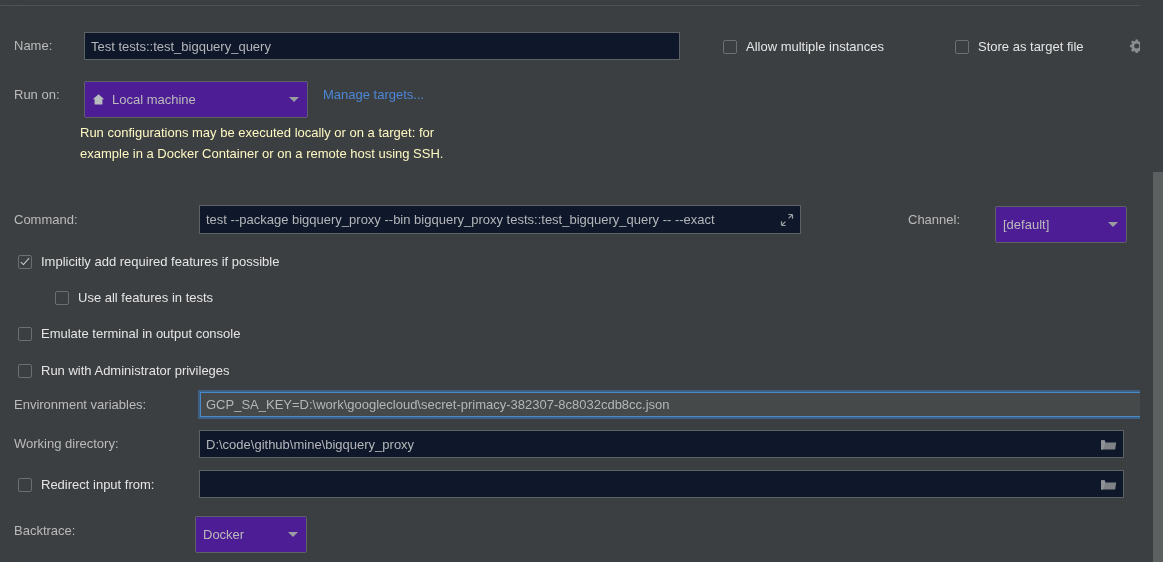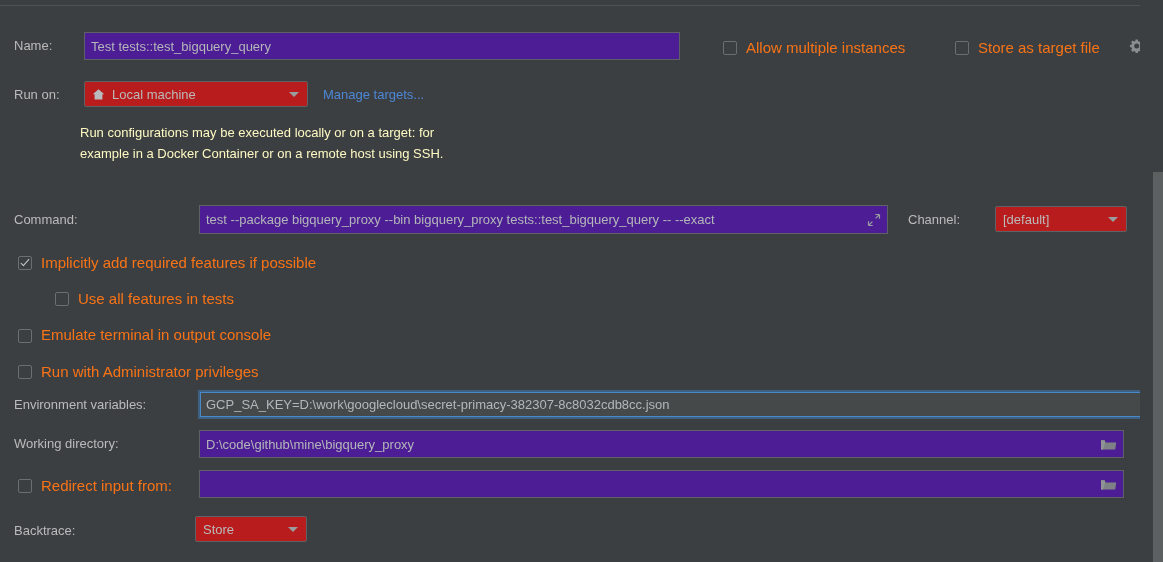--- a/index.html
+++ b/index.html
@@ -44,21 +44,21 @@
   .link {
     color: #4d87d6;
     font-size: 13px;
     cursor: pointer;
     white-space: nowrap;
   }
 
   
   .field {
     box-sizing: border-box;
-    background: #4c1d95;
+    background: #0f172a;
     border: 1px solid #5e6264;
     color: #b4b7b9;
     font-family: "Liberation Sans", sans-serif;
     font-size: 13px;
     display: flex;
     align-items: center;
     padding: 0 6px;
     height: 26px;
     overflow: hidden;
     white-space: nowrap;
@@ -82,24 +82,24 @@
     width: 1px;
     height: 15px;
     background: #d6d8da;
     vertical-align: middle;
     margin-left: 0px;
   }
 
   
   .combo {
     box-sizing: border-box;
-    background: #b91c1c;
+    background: #4c1d95;
     border: 1px solid #5e6264;
     border-radius: 2px;
-    height: 26px;
+    height: 37px;
     display: flex;
     align-items: center;
     padding: 0 4px 0 7px;
     color: #bbbbbb;
     font-size: 13px;
     cursor: default;
     white-space: nowrap;
   }
   .combo .combo-text {
     flex: 1 1 auto;
@@ -137,22 +137,22 @@
     position: absolute;
     left: 4px;
     top: 0px;
     width: 3px;
     height: 8px;
     border: solid #c9cccd;
     border-width: 0 1.6px 1.6px 0;
     transform: rotate(42deg);
   }
   .cbrow .cbl {
-    color: #f97316;
-    font-size: 15px;
+    color: #e5e5e5;
+    font-size: 13px;
   }
 
   
   .icon { flex: 0 0 auto; display:inline-flex; align-items:center; justify-content:center; }
   .folder-icon svg { display: block; }
   .gear-icon svg { display: block; }
   .home-icon svg { display: block; }
   .expand-icon svg { display: block; }
   .list-icon svg { display: block; }
 
@@ -217,21 +217,21 @@
     <span class="arrow-down"></span>
   </div>
 
   <div class="abs link" style="left:323px; top:87px;">Manage targets...</div>
 
   <div class="abs label muted" style="left:80px; top:125px;">Run configurations may be executed locally or on a target: for</div>
   <div class="abs label muted" style="left:80px; top:146px;">example in a Docker Container or on a remote host using SSH.</div>
 
   <div class="abs label" style="left:14px; top:212px;">Command:</div>
 
-  <div class="abs field" style="left:199px; top:205px; width:689px; height:29px;">
+  <div class="abs field" style="left:199px; top:205px; width:602px; height:29px;">
     <span class="value">test --package bigquery_proxy --bin bigquery_proxy tests::test_bigquery_query -- --exact</span>
     <span class="icon expand-icon" style="margin-left:4px;">
       <svg width="14" height="14" viewBox="0 0 14 14">
         <path d="M12.5 1.5 L8.3 1.5 M12.5 1.5 L12.5 5.7 M12.5 1.5 L8.6 5.4" stroke="#9a9da0" stroke-width="1.2" fill="none"></path>
         <path d="M1.5 12.5 L5.7 12.5 M1.5 12.5 L1.5 8.3 M1.5 12.5 L5.4 8.6" stroke="#9a9da0" stroke-width="1.2" fill="none"></path>
       </svg>
     </span>
   </div>
 
   <div class="abs label" style="left:908px; top:212px;">Channel:</div>
@@ -297,21 +297,21 @@
       <svg width="17" height="15" viewBox="0 0 17 15">
         <path d="M1 3.2 V12.4 H15.2 L16.2 5.6 H5.6 L4.7 3.2 Z" fill="#7e8285"></path>
         <path d="M1 3.2 V12.4 H3.2 L5.3 5.6 H4.7 L4.7 3.2 Z" fill="#8f9396"></path>
       </svg>
     </span>
   </div>
 
   <div class="abs label" style="left:14px; top:523px;">Backtrace:</div>
 
   <div class="abs combo" style="left:195px; top:516px; width:112px;">
-    <span class="combo-text">Store</span>
+    <span class="combo-text">Docker</span>
     <span class="arrow-down"></span>
   </div>
 
   <div class="scroll-track" style="width:23px;">
     <div class="scroll-thumb" id="scroll-thumb" style="top: 172px; height: 390px;"></div>
   </div>
 
 </div>
 
 </body></html>

